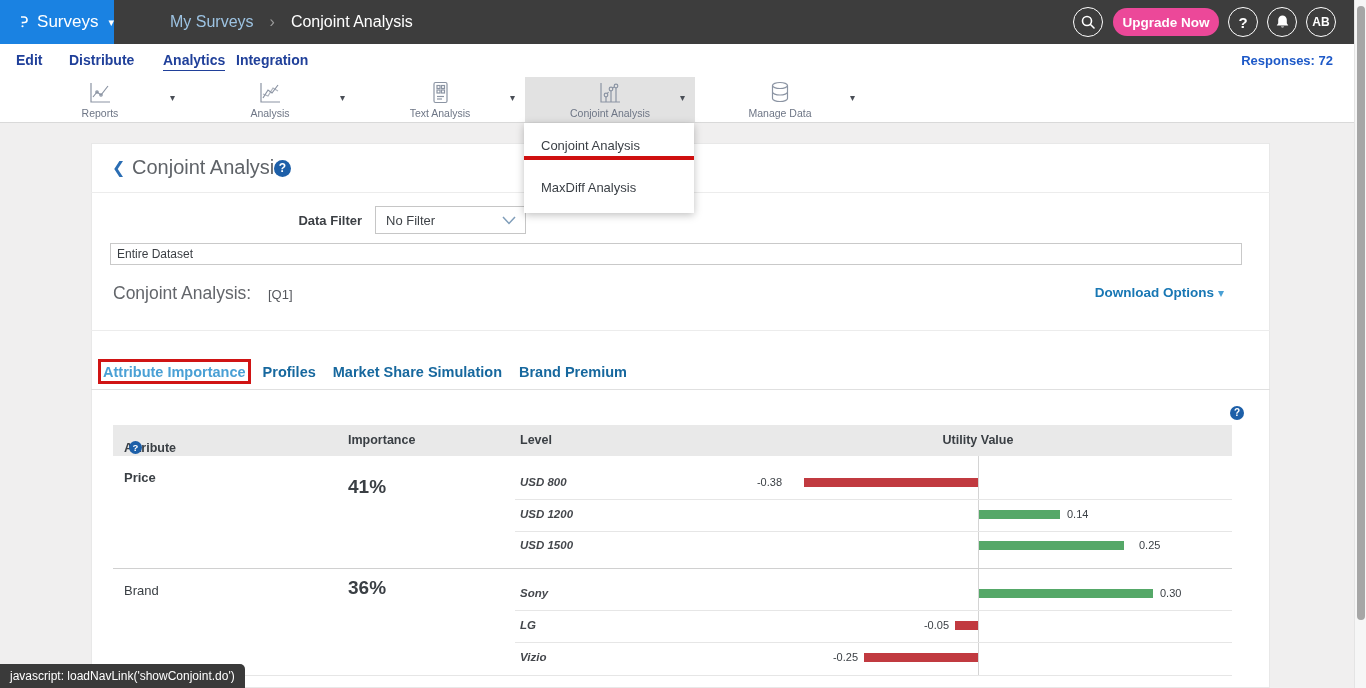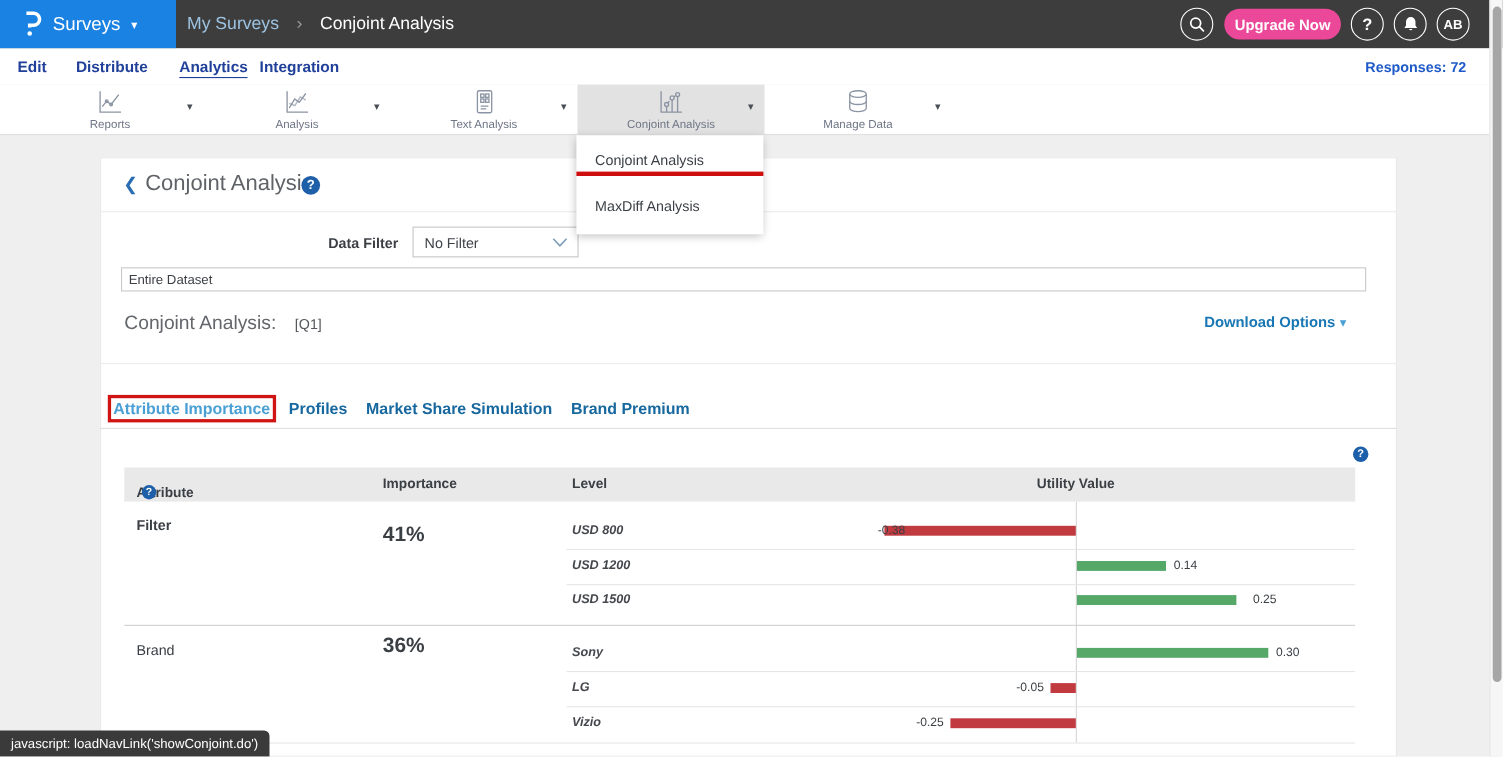--- a/index.html
+++ b/index.html
@@ -1,21 +1,21 @@
 <!DOCTYPE html>
 <html><head>
 <meta charset="utf-8">
 <style>
   * { margin:0; padding:0; box-sizing:border-box; }
   body { font-family:"Liberation Sans","DejaVu Sans",sans-serif; }
   .screen { position:relative; width:1366px; height:688px; overflow:hidden; background:#f0efef; }
 
   
   .topbar { position:absolute; left:0; top:0; width:1366px; height:44px; background:#3d3d3d; }
-  .logo-block { position:absolute; left:0; top:0; width:160px; height:44px; background:#1a82e2; display:flex; align-items:center; cursor:pointer; }
+  .logo-block { position:absolute; left:0; top:0; width:114px; height:44px; background:#1a82e2; display:flex; align-items:center; cursor:pointer; }
   .logo-block .product { color:#fff; font-size:17px; margin-left:8px; }
   .logo-block .caret { color:#fff; font-size:11px; margin-left:10px; }
   .bc { position:absolute; top:0; height:44px; display:flex; align-items:center; font-size:16px; }
   .circle-btn { position:absolute; top:7px; width:30px; height:30px; border:1.5px solid #fff; border-radius:50%; display:flex; align-items:center; justify-content:center; color:#fff; cursor:pointer; }
   .upgrade { position:absolute; left:1113px; top:8px; width:106px; height:28px; background:#ec4899; border:none; border-radius:14px; color:#fff; font-size:13.5px; font-weight:bold; font-family:inherit; cursor:pointer; }
 
   
   .navrow { position:absolute; left:0; top:44px; width:1366px; height:33px; background:#fff; }
   .navlink { position:absolute; top:8px; font-size:14px; font-weight:bold; color:#20409a; cursor:pointer; text-decoration:none; }
   .navlink.active { border-bottom:1.5px solid #20409a; padding-bottom:2px; }
@@ -241,29 +241,29 @@
         <span class="qmark th-q">?</span>
       </span>
     <span style="left:235px;">Importance</span>
     <span style="left:407px;">Level</span>
     <span style="left:865px; transform:translateX(-50%);text-align:center;">Utility Value</span>
   </div>
 
   <div class="chart-area">
     <div class="axis-line" style="background: rgb(212, 212, 212);"></div>
 
-    <span class="attr-name" style="top:14px; font-weight:bold;">Filter</span>
+    <span class="attr-name" style="top:14px; font-weight:bold;">Price</span>
     <span class="attr-imp" style="top:20px;">41%</span>
     <span class="attr-name" style="top:127px;">Brand</span>
     <span class="attr-imp" style="top:121px;">36%</span>
 
     <div class="level-row" style="top:11px;">
       <span class="level-label">USD 800</span>
       <span class="bar" style="width: 174px; background: rgb(193, 58, 64); left: 691px;"></span>
-      <span class="bar-value" style="left: 650px; width: 60px; text-align: right;">-0.38</span>
+      <span class="bar-value" style="left: 609px; width: 60px; text-align: right;">-0.38</span>
     </div>
     <div class="level-row" style="top:43px;">
       <span class="level-label">USD 1200</span>
       <span class="bar" style="width: 81px; background: rgb(85, 168, 104); left: 866px;"></span>
       <span class="bar-value" style="left: 954px;">0.14</span>
     </div>
     <div class="level-row" style="top:74px;">
       <span class="level-label">USD 1500</span>
       <span class="bar" style="width: 145px; background: rgb(85, 168, 104); left: 866px;"></span>
       <span class="bar-value" style="left: 1018px; margin-left: 8px;">0.25</span>

